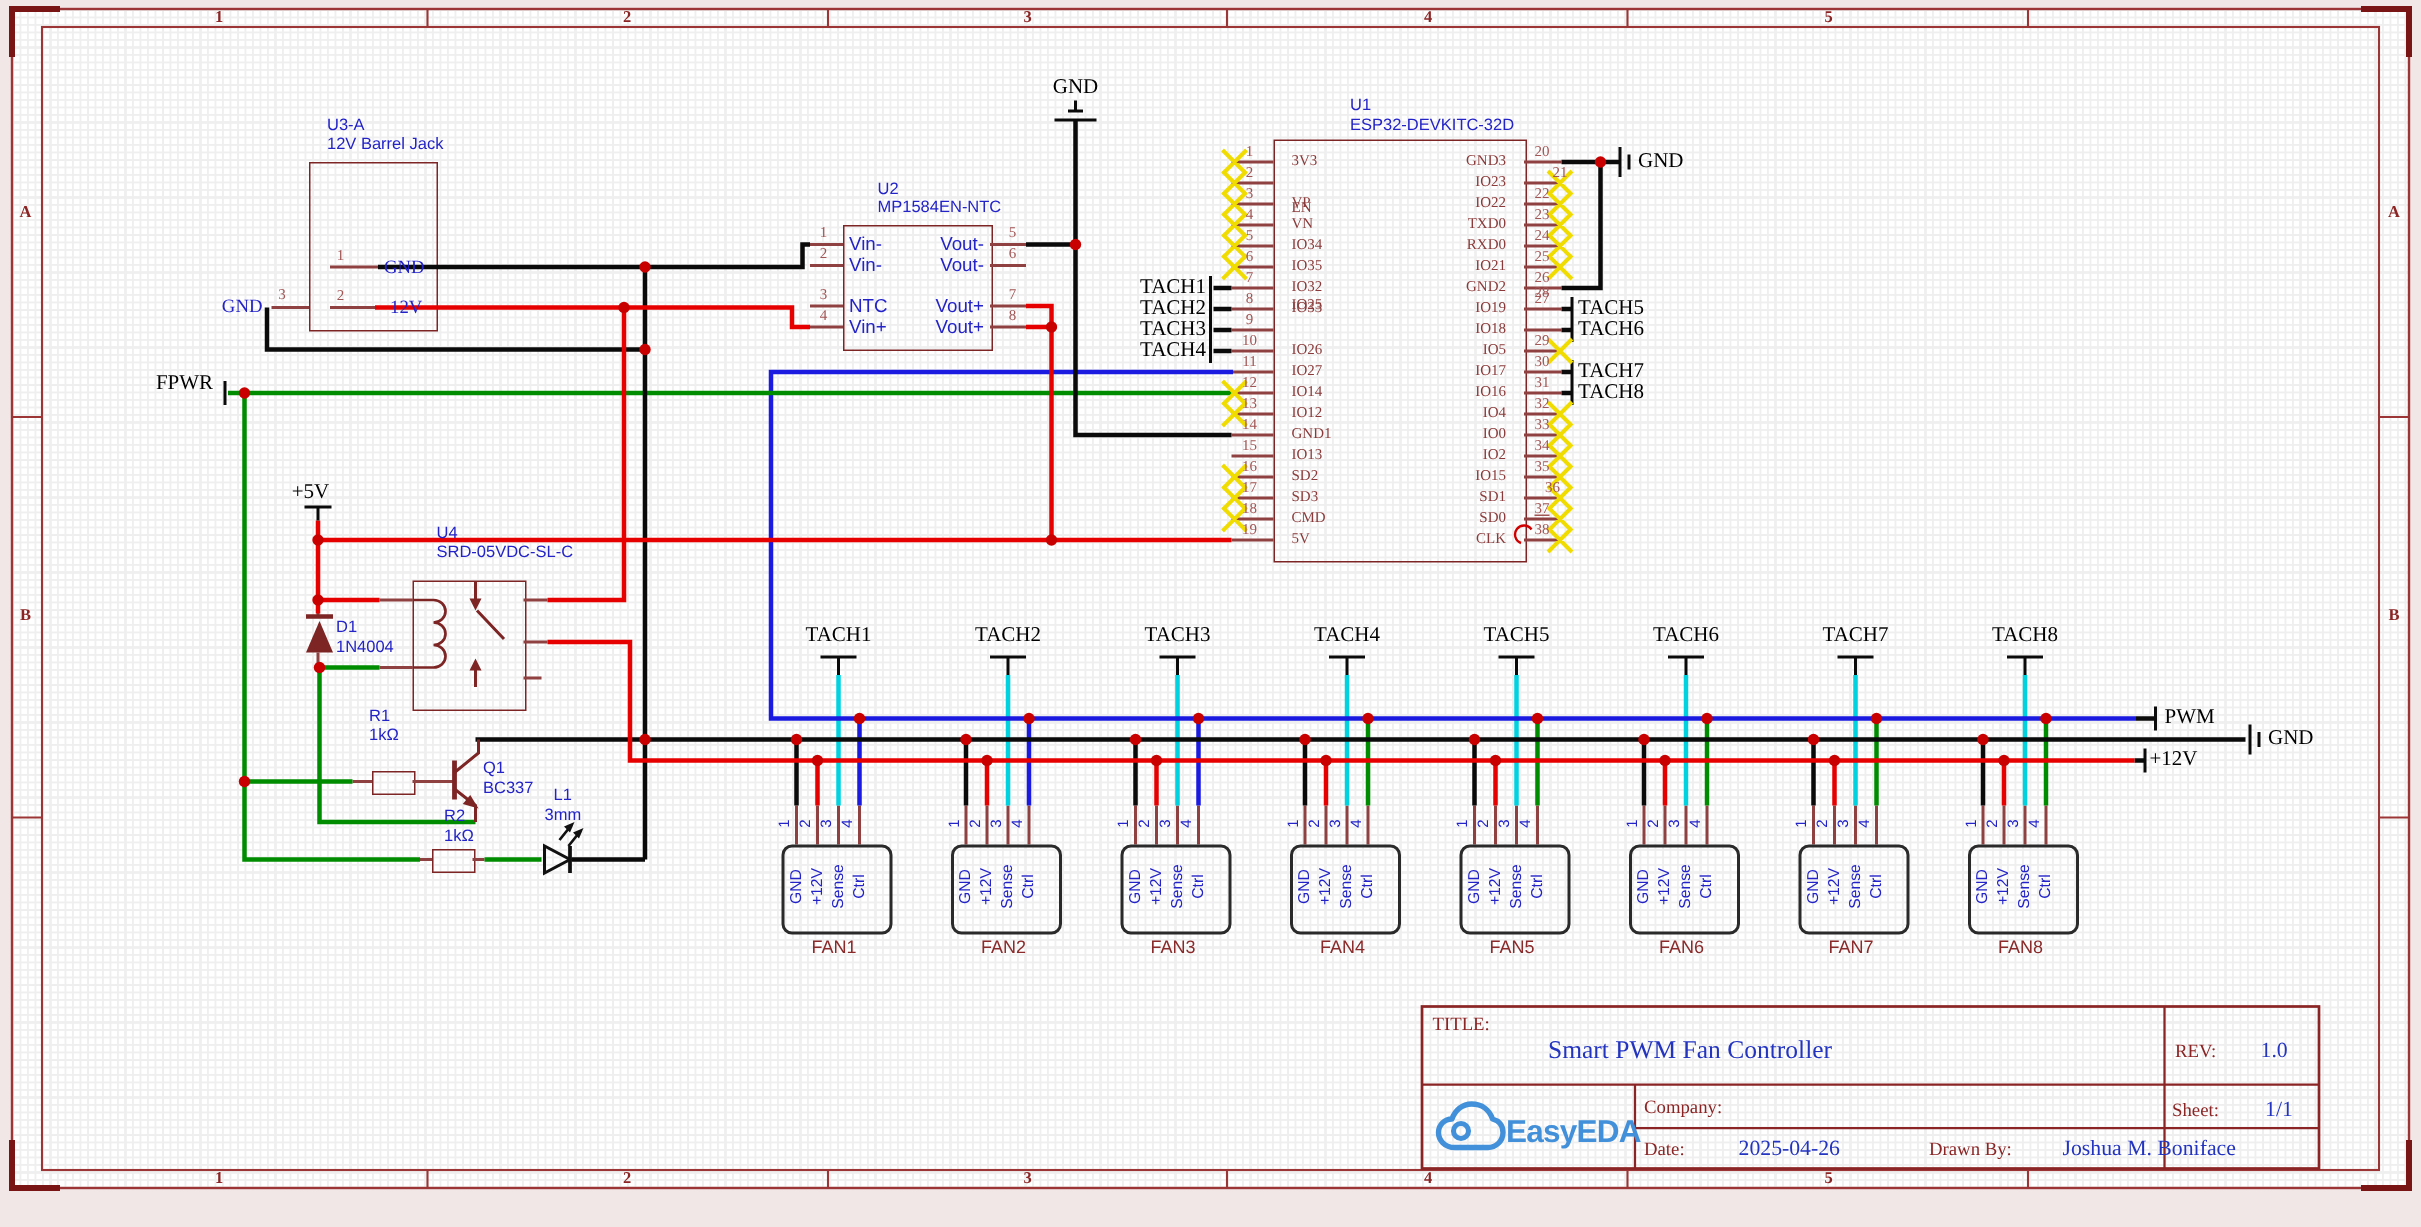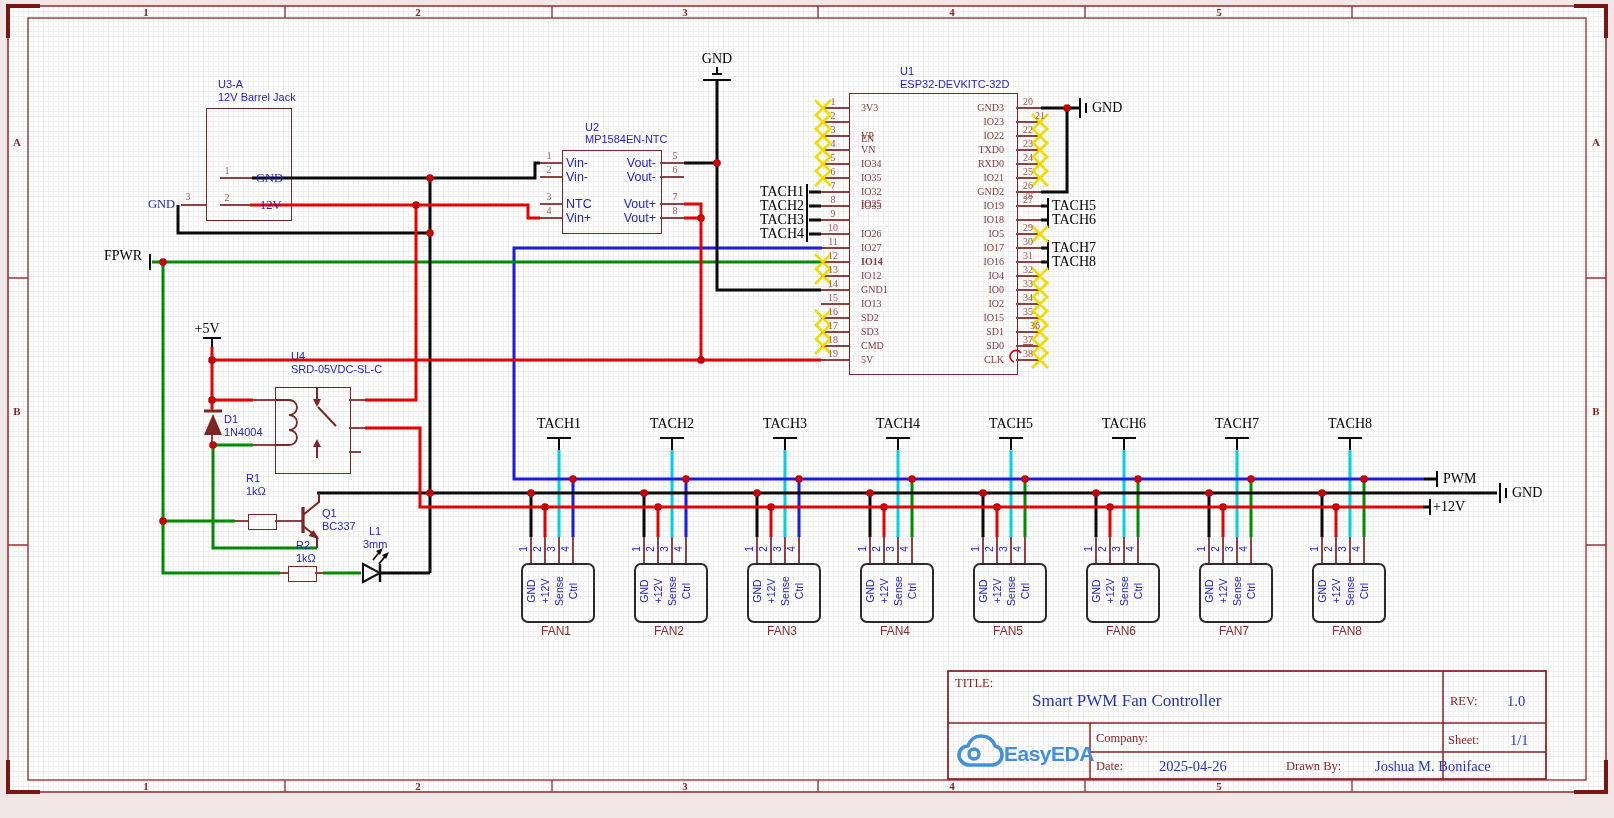--- a/index.html
+++ b/index.html
@@ -239,21 +239,21 @@
     <div class="lbl serif net r" style="left: 804px; top: 206px;">TACH2</div>
     <div class="lbl serif pnum c" style="left: 833px; top: 214px;">9</div>
     <div class="lbl serif pname l" style="left: 861px; top: 204px;">IO25</div>
     <div class="lbl serif net r" style="left: 804px; top: 220px;">TACH3</div>
     <div class="lbl serif pnum c" style="left: 833px; top: 228px;">10</div>
     <div class="lbl serif pname l" style="left: 861px; top: 234px;">IO26</div>
     <div class="lbl serif net r" style="left: 804px; top: 234px;">TACH4</div>
     <div class="lbl serif pnum c" style="left: 833px; top: 242px;">11</div>
     <div class="lbl serif pname l" style="left: 861px; top: 248px;">IO27</div>
     <div class="lbl serif pnum c" style="left: 833px; top: 256px;">12</div>
-    <div class="lbl serif pname l" style="left: 861px; top: 262px; font-weight: bold;">IO14</div>
+    <div class="lbl serif pname l" style="left: 861px; top: 262px;">IO14</div>
     <div class="lbl serif pnum c" style="left: 833px; top: 270px;">13</div>
     <div class="lbl serif pname l" style="left: 861px; top: 276px;">IO12</div>
     <div class="lbl serif pnum c" style="left: 833px; top: 284px;">14</div>
     <div class="lbl serif pname l" style="left: 861px; top: 290px;">GND1</div>
     <div class="lbl serif pnum c" style="left: 833px; top: 298px;">15</div>
     <div class="lbl serif pname l" style="left: 861px; top: 304px;">IO13</div>
     <div class="lbl serif pnum c" style="left: 833px; top: 312px;">16</div>
     <div class="lbl serif pname l" style="left: 861px; top: 318px;">SD2</div>
     <div class="lbl serif pnum c" style="left: 833px; top: 326px;">17</div>
     <div class="lbl serif pname l" style="left: 861px; top: 332px;">SD3</div>

